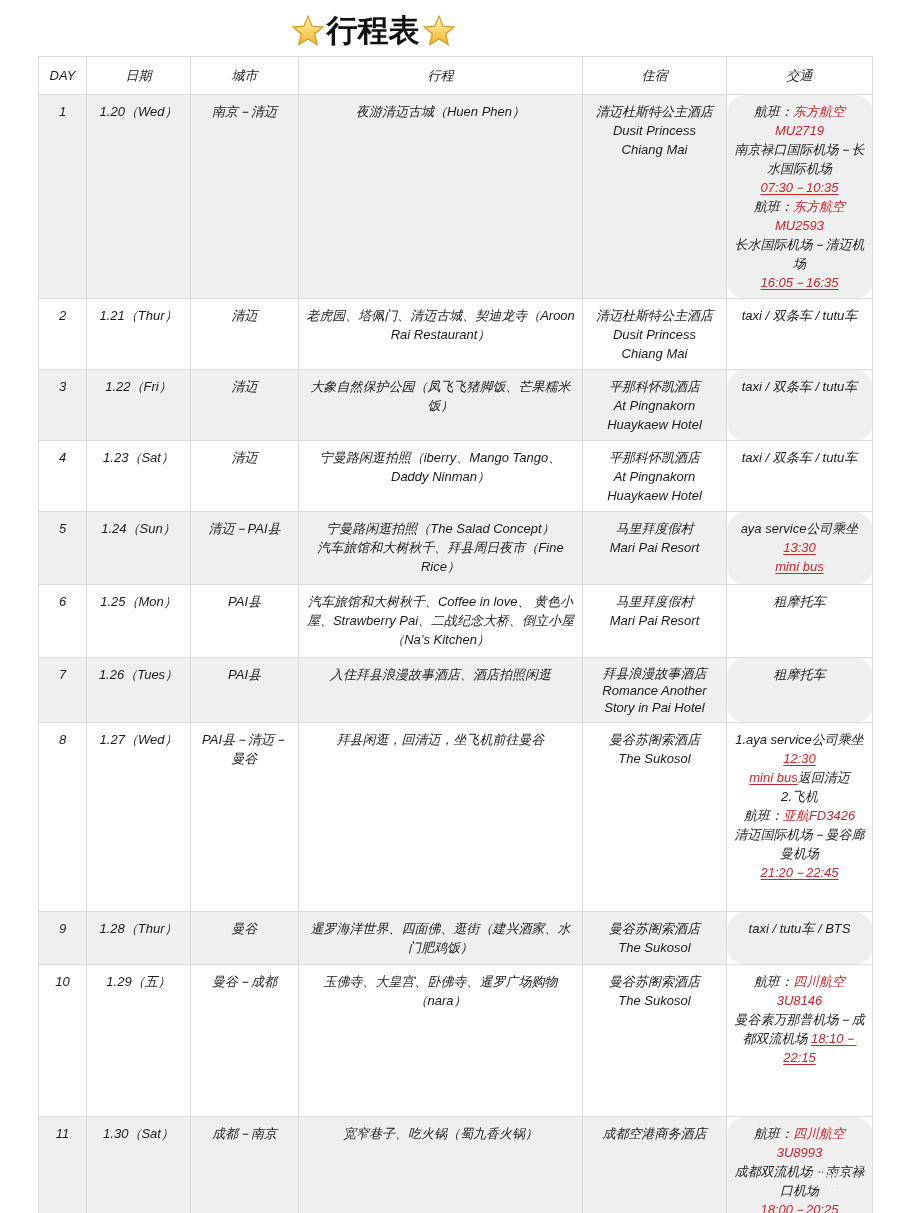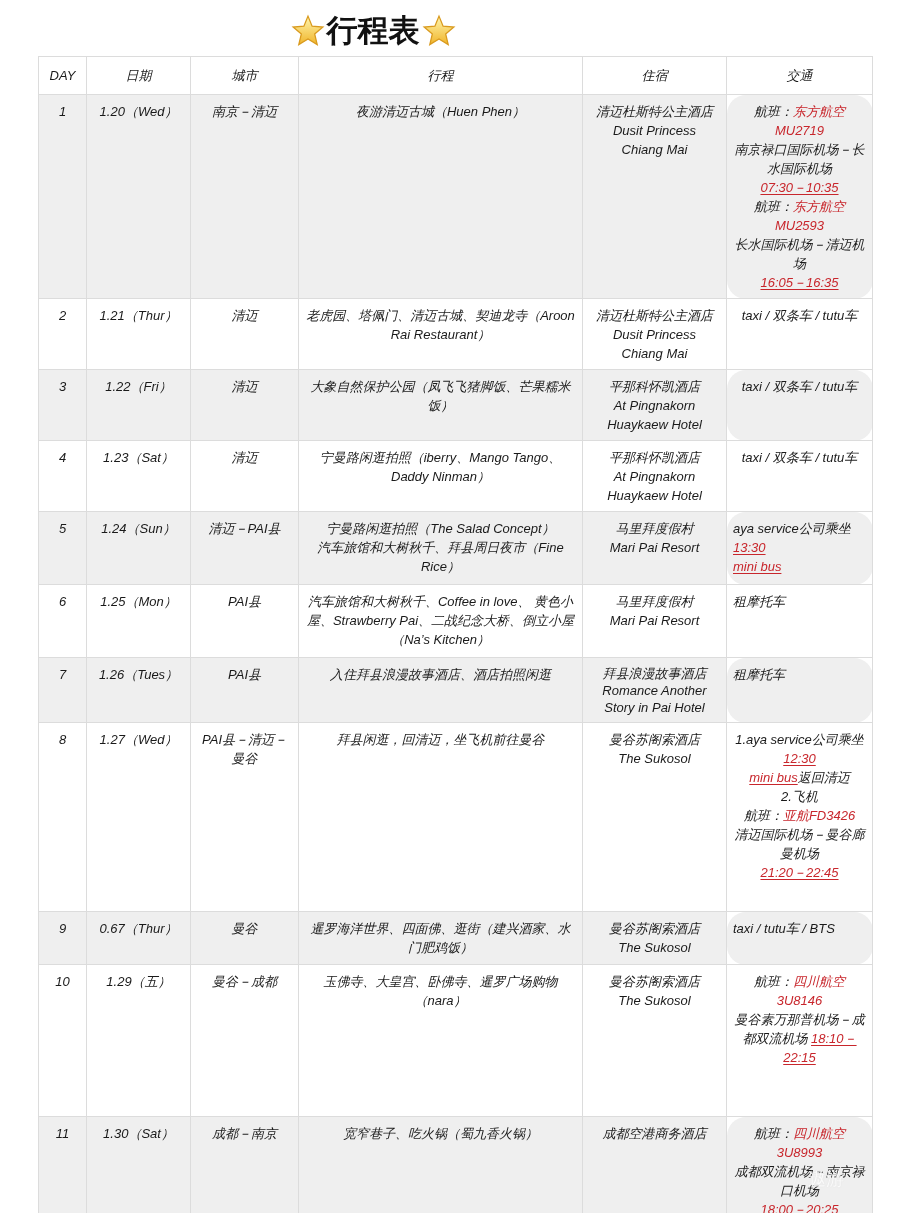--- a/index.html
+++ b/index.html
@@ -28,21 +28,21 @@
       vertical-align: top;
       padding: 7px 6px 6px 6px;
       text-align: center;
       font-weight: normal;
       word-break: break-word;
     }
     table.itin th { vertical-align: middle; padding: 8px 6px; height: 21px; }
     tr.shade td { background: #efefef; }
     td.left { text-align: left; }
     td.trans { text-align: left; padding-left: 7px; border-radius: 19px; }
-    td.trans.center { text-align: left; }
+    td.trans.center { text-align: center; }
     .red { color: #c8262c; }
     .u { color: #c8262c; text-decoration: underline; text-underline-offset: 2px; }
     .line { display: block; }
     .wm {
       position: absolute; left: 808px; top: 1167px; font-size: 18px;
       color: rgba(255,255,255,0.85); font-family: Liberation Sans, sans-serif;
       text-shadow: 0 0 1px rgba(200,200,200,0.5);
     }
   </style>
 </head>
@@ -210,21 +210,21 @@
         <span class="u">mini bus</span><span>返回清迈</span>
         <span class="line">2.飞机</span>
         <span>航班：</span><span class="red">亚航FD3426</span>
         <span class="line">清迈国际机场－曼谷廊曼机场</span>
         <span class="line"><span class="u">21:20－22:45</span></span>
       </td>
     </tr>
 
     <tr class="shade" style="height:53px">
       <td>9</td>
-      <td>0.67（Thur）</td>
+      <td>1.28（Thur）</td>
       <td>曼谷</td>
       <td>暹罗海洋世界、四面佛、逛街（建兴酒家、水门肥鸡饭）</td>
       <td>
         <span class="line">曼谷苏阁索酒店</span>
         <span class="line">The Sukosol</span>
       </td>
       <td class="trans center">taxi / tutu车 / BTS</td>
     </tr>
 
     <tr style="height:152px">

